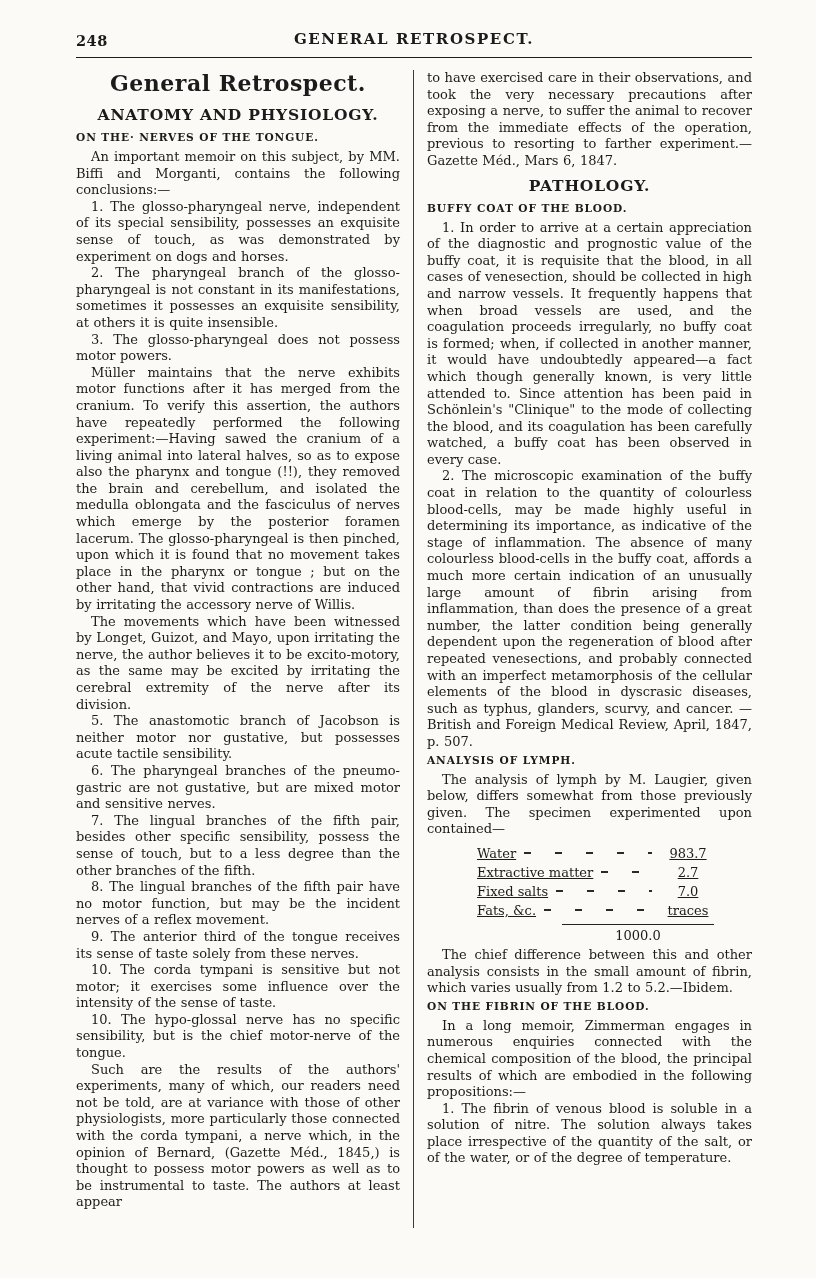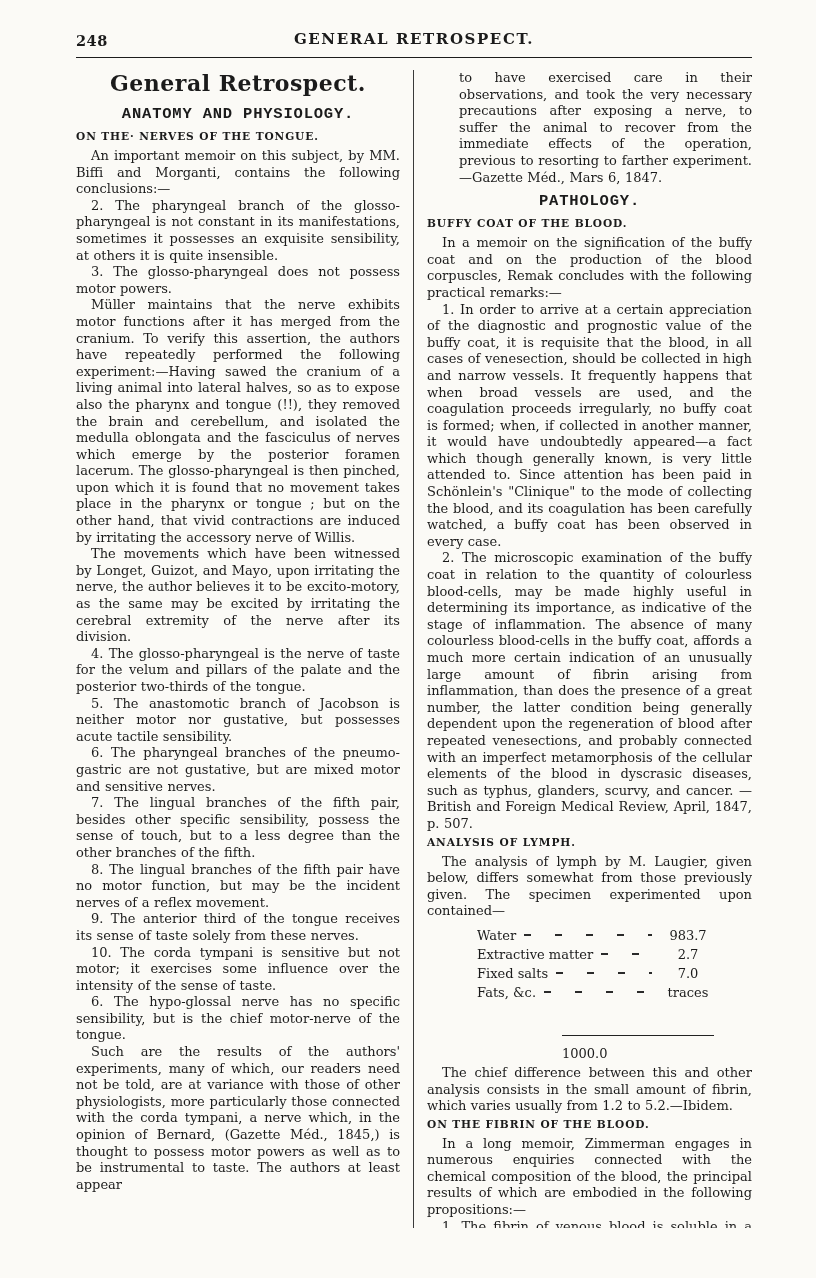--- a/index.html
+++ b/index.html
@@ -15,87 +15,85 @@
   .running-title { text-align:center; font-weight:700; font-size:15px; letter-spacing:1.6px; }
   .header-rule { border-top:1.6px solid #1c1c1c; margin:5px 0 12px; }
   .columns { display:flex; align-items:stretch; height:1158px; overflow:hidden; }
   .col { width:50%; overflow:hidden; }
   .col-left { padding-right:13px; border-right:1px solid #3a3a3a; }
   .col-right { padding-left:13px; }
   p.body {
     font-size:13px; line-height:16.6px; text-align:justify; text-indent:15px;
     word-spacing:.4px;
   }
-  p.noindent { text-indent:0;margin-left:32px; }
+  p.noindent { text-indent:0; }
   .masthead {
     text-align:center; font-weight:700; font-size:22px; letter-spacing:.5px;
     margin:0 0 9px; font-family:"DejaVu Serif",serif;
   }
   .section-heading {
     text-align:center; font-weight:700; font-size:15.5px; letter-spacing:.8px;
     margin:6px 0 7px;
-    font-family:Liberation Mono, monospace;
   }
   .article-heading {
     text-align:left; font-weight:700; font-size:10.6px; letter-spacing:.9px;
     margin:3px 0 6px;
   }
   .lymph-table { margin:6px 38px 3px 50px; font-size:13px; }
-  .trow { display:flex; align-items:center; line-height:19px; }
+  .trow { display:flex; align-items:center; line-height:19px;text-decoration:underline; }
   .tlabel { white-space:nowrap; }
   .tleader {
     flex:1; align-self:center; height:2px; margin:0 10px 0 8px;
     background:repeating-linear-gradient(to right,#2a2a2a 0 7px,transparent 7px 31px);
   }
   .tvalue { min-width:52px; text-align:center; white-space:nowrap; }
   .total-row { display:flex; justify-content:flex-end; margin-top:4px; margin-bottom:2px; }
   .total-line {
-    width:152px; border-top:1.3px solid #222; padding-top:10px;
-    text-align:left; font-size:13px; line-height:16px;margin-top:29px;
+    width:152px; border-top:1.3px solid #222; padding-top:3px;
+    text-align:center; font-size:13px; line-height:16px;
   }
 </style>
 </head>
 <body>
 
 <div class="page">
 
   <header class="header">
     <span class="page-number">248</span>
     <div class="running-title">GENERAL RETROSPECT.</div>
   </header>
   <div class="header-rule"></div>
 
   <div class="columns">
 
     <section class="col col-left">
       <h1 class="masthead">General Retrospect.</h1>
       <h2 class="section-heading">ANATOMY AND PHYSIOLOGY.</h2>
       <h3 class="article-heading">ON THE· NERVES OF THE TONGUE.</h3>
       <p class="body">An important memoir on this subject, by MM. Biffi and Morganti, contains the following conclusions:—</p>
+      <p class="body">1. The glosso-pharyngeal nerve, independent of its special sensibility, possesses an exquisite sense of touch, as was demonstrated by experiment on dogs and horses.</p>
       <p class="body">2. The pharyngeal branch of the glosso-pharyngeal is not constant in its manifestations, sometimes it possesses an exquisite sensibility, at others it is quite insensible.</p>
       <p class="body">3. The glosso-pharyngeal does not possess motor powers.</p>
       <p class="body">Müller maintains that the nerve exhibits motor functions after it has merged from the cranium. To verify this assertion, the authors have repeatedly performed the following experiment:—Having sawed the cranium of a living animal into lateral halves, so as to expose also the pharynx and tongue (!!), they removed the brain and cerebellum, and isolated the medulla oblongata and the fasciculus of nerves which emerge by the posterior foramen lacerum. The glosso-pharyngeal is then pinched, upon which it is found that no movement takes place in the pharynx or tongue ; but on the other hand, that vivid contractions are induced by irritating the accessory nerve of Willis.</p>
       <p class="body">The movements which have been witnessed by Longet, Guizot, and Mayo, upon irritating the nerve, the author believes it to be excito-motory, as the same may be excited by irritating the cerebral extremity of the nerve after its division.</p>
-      <p class="body">4. The glosso-pharyngeal is the nerve of taste for the velum and pillars of the palate and the posterior two-thirds of the tongue.</p>
       <p class="body">5. The anastomotic branch of Jacobson is neither motor nor gustative, but possesses acute tactile sensibility.</p>
       <p class="body">6. The pharyngeal branches of the pneumo-gastric are not gustative, but are mixed motor and sensitive nerves.</p>
       <p class="body">7. The lingual branches of the fifth pair, besides other specific sensibility, possess the sense of touch, but to a less degree than the other branches of the fifth.</p>
       <p class="body">8. The lingual branches of the fifth pair have no motor function, but may be the incident nerves of a reflex movement.</p>
       <p class="body">9. The anterior third of the tongue receives its sense of taste solely from these nerves.</p>
       <p class="body">10. The corda tympani is sensitive but not motor; it exercises some influence over the intensity of the sense of taste.</p>
-      <p class="body">6. The hypo-glossal nerve has no specific sensibility, but is the chief motor-nerve of the tongue.</p>
+      <p class="body">10. The hypo-glossal nerve has no specific sensibility, but is the chief motor-nerve of the tongue.</p>
       <p class="body">Such are the results of the authors' experiments, many of which, our readers need not be told, are at variance with those of other physiologists, more particularly those connected with the corda tympani, a nerve which, in the opinion of Bernard, (Gazette Méd., 1845,) is thought to possess motor powers as well as to be instrumental to taste.  The authors at least appear</p>
     </section>
 
     <section class="col col-right">
       <p class="body noindent">to have exercised care in their observations, and took the very necessary precautions after exposing a nerve, to suffer the animal to recover from the immediate effects of the operation, previous to resorting to farther experiment.—Gazette Méd., Mars 6, 1847.</p>
 
       <h2 class="section-heading">PATHOLOGY.</h2>
       <h3 class="article-heading">BUFFY COAT OF THE BLOOD.</h3>
-      <p class="body">In a memoir on the signification of the buffy coat and on the production of the blood corpuscles, Remak concludes with the following practical remarks:—</p>
       <p class="body">1. In order to arrive at a certain appreciation of the diagnostic and prognostic value of the buffy coat, it is requisite that the blood, in all cases of venesection, should be collected in high and narrow vessels.  It frequently happens that when broad vessels are used, and the coagulation proceeds irregularly, no buffy coat is formed; when, if collected in another manner, it would have undoubtedly appeared—a fact which though generally known, is very little attended to. Since attention has been paid in Schönlein's "Clinique" to the mode of collecting the blood, and its coagulation has been carefully watched, a buffy coat has been observed in every case.</p>
       <p class="body">2. The microscopic examination of the buffy coat in relation to the quantity of colourless blood-cells, may be made highly useful in determining its importance, as indicative of the stage of inflammation. The absence of many colourless blood-cells in the buffy coat, affords a much more certain indication of an unusually large amount of fibrin arising from inflammation, than does the presence of a great number, the latter condition being generally dependent upon the regeneration of blood after repeated venesections, and probably connected with an imperfect metamorphosis of the cellular elements of the blood in dyscrasic diseases, such as typhus, glanders, scurvy, and cancer. —British and Foreign Medical Review, April, 1847, p. 507.</p>
 
       <h3 class="article-heading">ANALYSIS OF LYMPH.</h3>
       <p class="body">The analysis of lymph by M. Laugier, given below, differs somewhat from those previously given.  The specimen experimented upon contained—</p>
 
       <div class="lymph-table">
         <div class="trow">
           <span class="tlabel">Water</span>
           <span class="tleader"></span>

